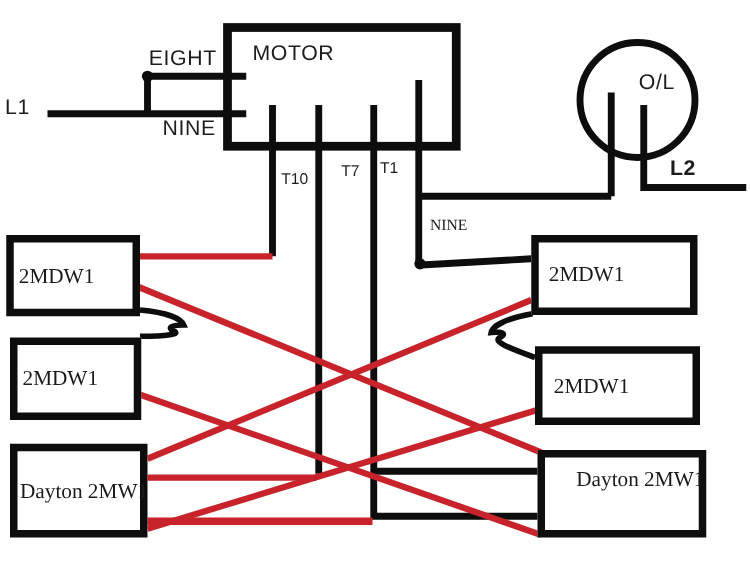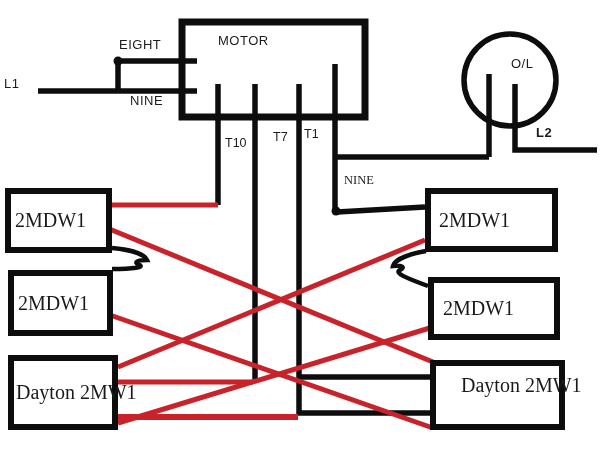--- a/index.html
+++ b/index.html
@@ -2,28 +2,28 @@
 <html><head>
 <meta charset="utf-8">
 <style>
   html,body{margin:0;padding:0;background:#fff;}
   #stage{
     position:relative;width:600px;height:450px;background:#ffffff;
     font-family:"Liberation Sans", sans-serif;overflow:hidden;
   }
   #wires{position:absolute;left:0;top:0;width:600px;height:450px;}
   .lbl{
-    position:absolute;color:#1c1c1c;font-size:13px;letter-spacing:.5px;
+    position:absolute;color:#1c1c1c;font-size:17px;letter-spacing:.5px;
     font-family:"Liberation Sans", sans-serif;white-space:nowrap;
   }
   .lbl.small{font-size:12.5px;letter-spacing:0;}
   .comp-box{
     position:absolute;border:6px solid #0d0d0d;background:#ffffff;
     display:flex;align-items:center;box-sizing:border-box;
-    font-family:"Liberation Serif", serif;font-size:20px;color:#1a1a1a;
+    font-family:"Liberation Serif", serif;font-size:17px;color:#1a1a1a;
     white-space:nowrap;
   }
 </style>
 </head>
 <body>
 
 <div id="stage">
 
   <svg id="wires" viewBox="0 0 600 450" xmlns="http://www.w3.org/2000/svg">
 
@@ -57,21 +57,21 @@
       <path d="M118,367 L425,240"></path>
       <path d="M118,423 L433,327"></path>
       <path d="M115,382 H253"></path>
       <path stroke-width="6" d="M115,417 H298"></path>
     </g>
   </svg>
 
   <div class="lbl" style="left:4px;top:76px;">L1</div>
   <div class="lbl" style="left:119px;top:37px;">EIGHT</div>
   <div class="lbl" style="left:130px;top:93px;">NINE</div>
-  <div class="lbl" style="left:218px;top:33px;">MOTOR</div>
+  <div class="lbl" style="left:202px;top:33px;">MOTOR</div>
   <div class="lbl small" style="left:225px;top:136px;">T10</div>
   <div class="lbl small" style="left:273px;top:130px;">T7</div>
   <div class="lbl small" style="left:304px;top:127px;">T1</div>
   <div class="lbl small" style="left:344px;top:173px;font-family:Liberation Serif, serif;">NINE</div>
   <div class="lbl" style="left:500px;top:56px;margin-left:11px;">O/L</div>
   <div class="lbl" style="left:536px;top:125px;font-weight:bold;">L2</div>
 
   <div class="comp-box" style="left:5px;top:188px;width:107px;height:65px;padding-left:4px;">
     <span>2MDW1</span>
   </div>

